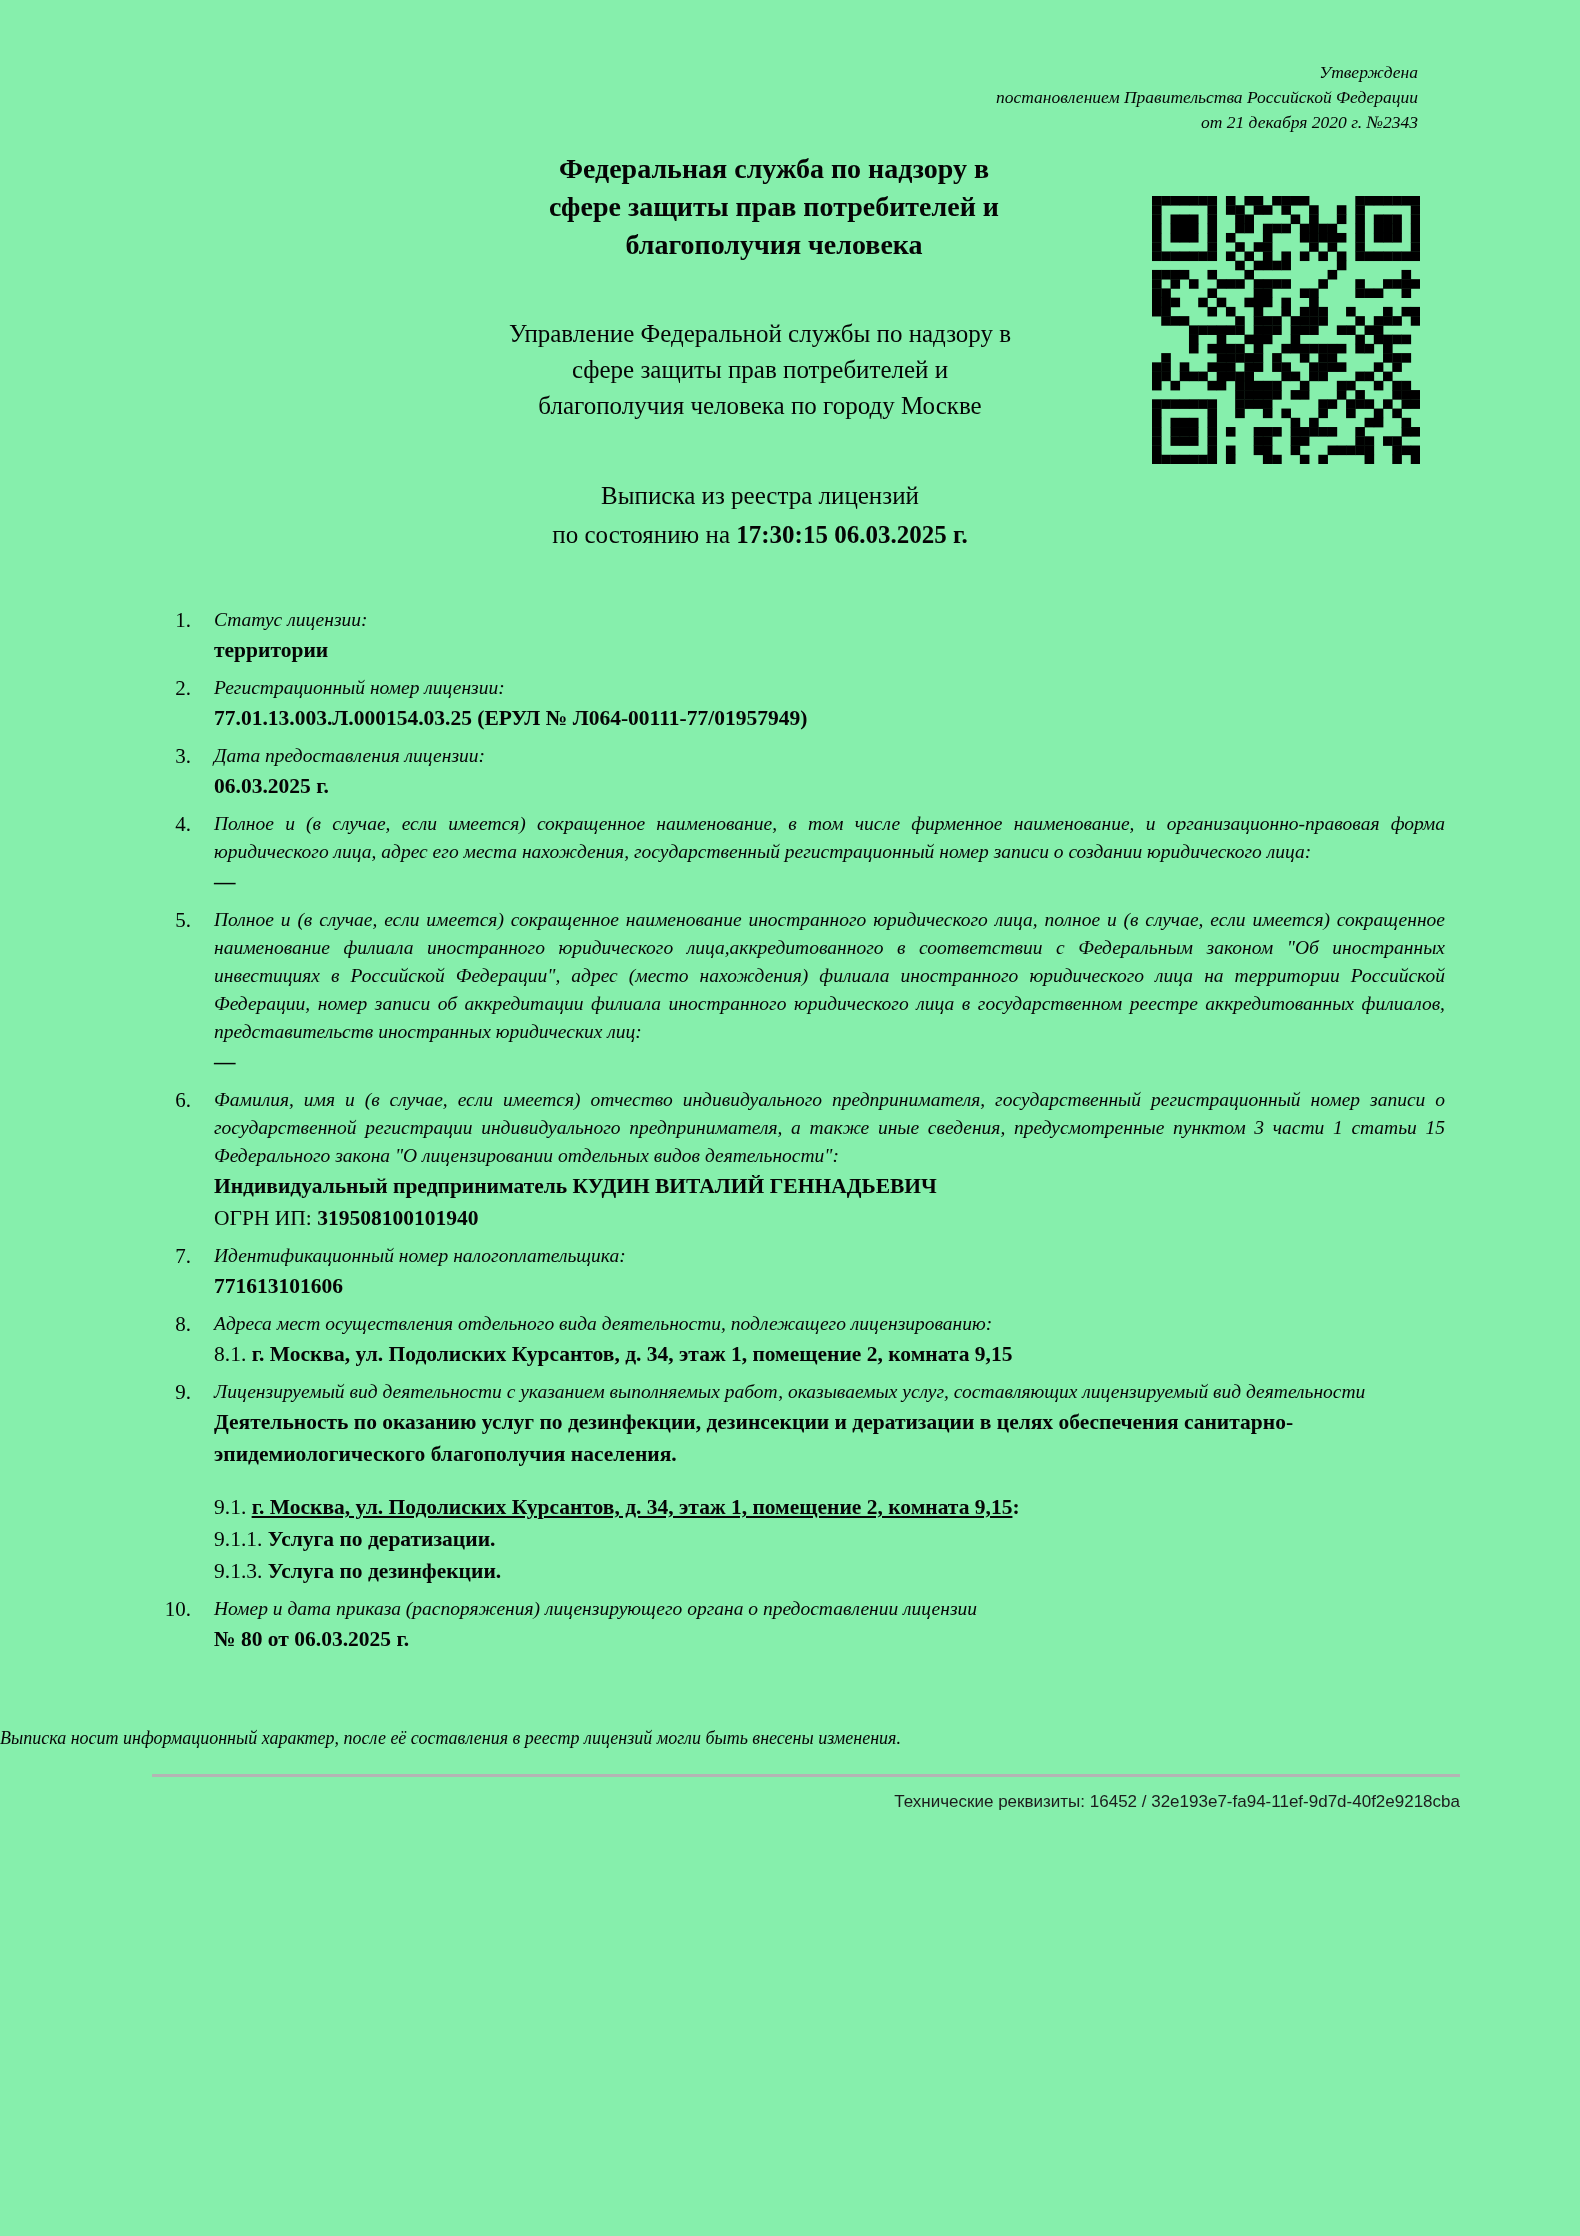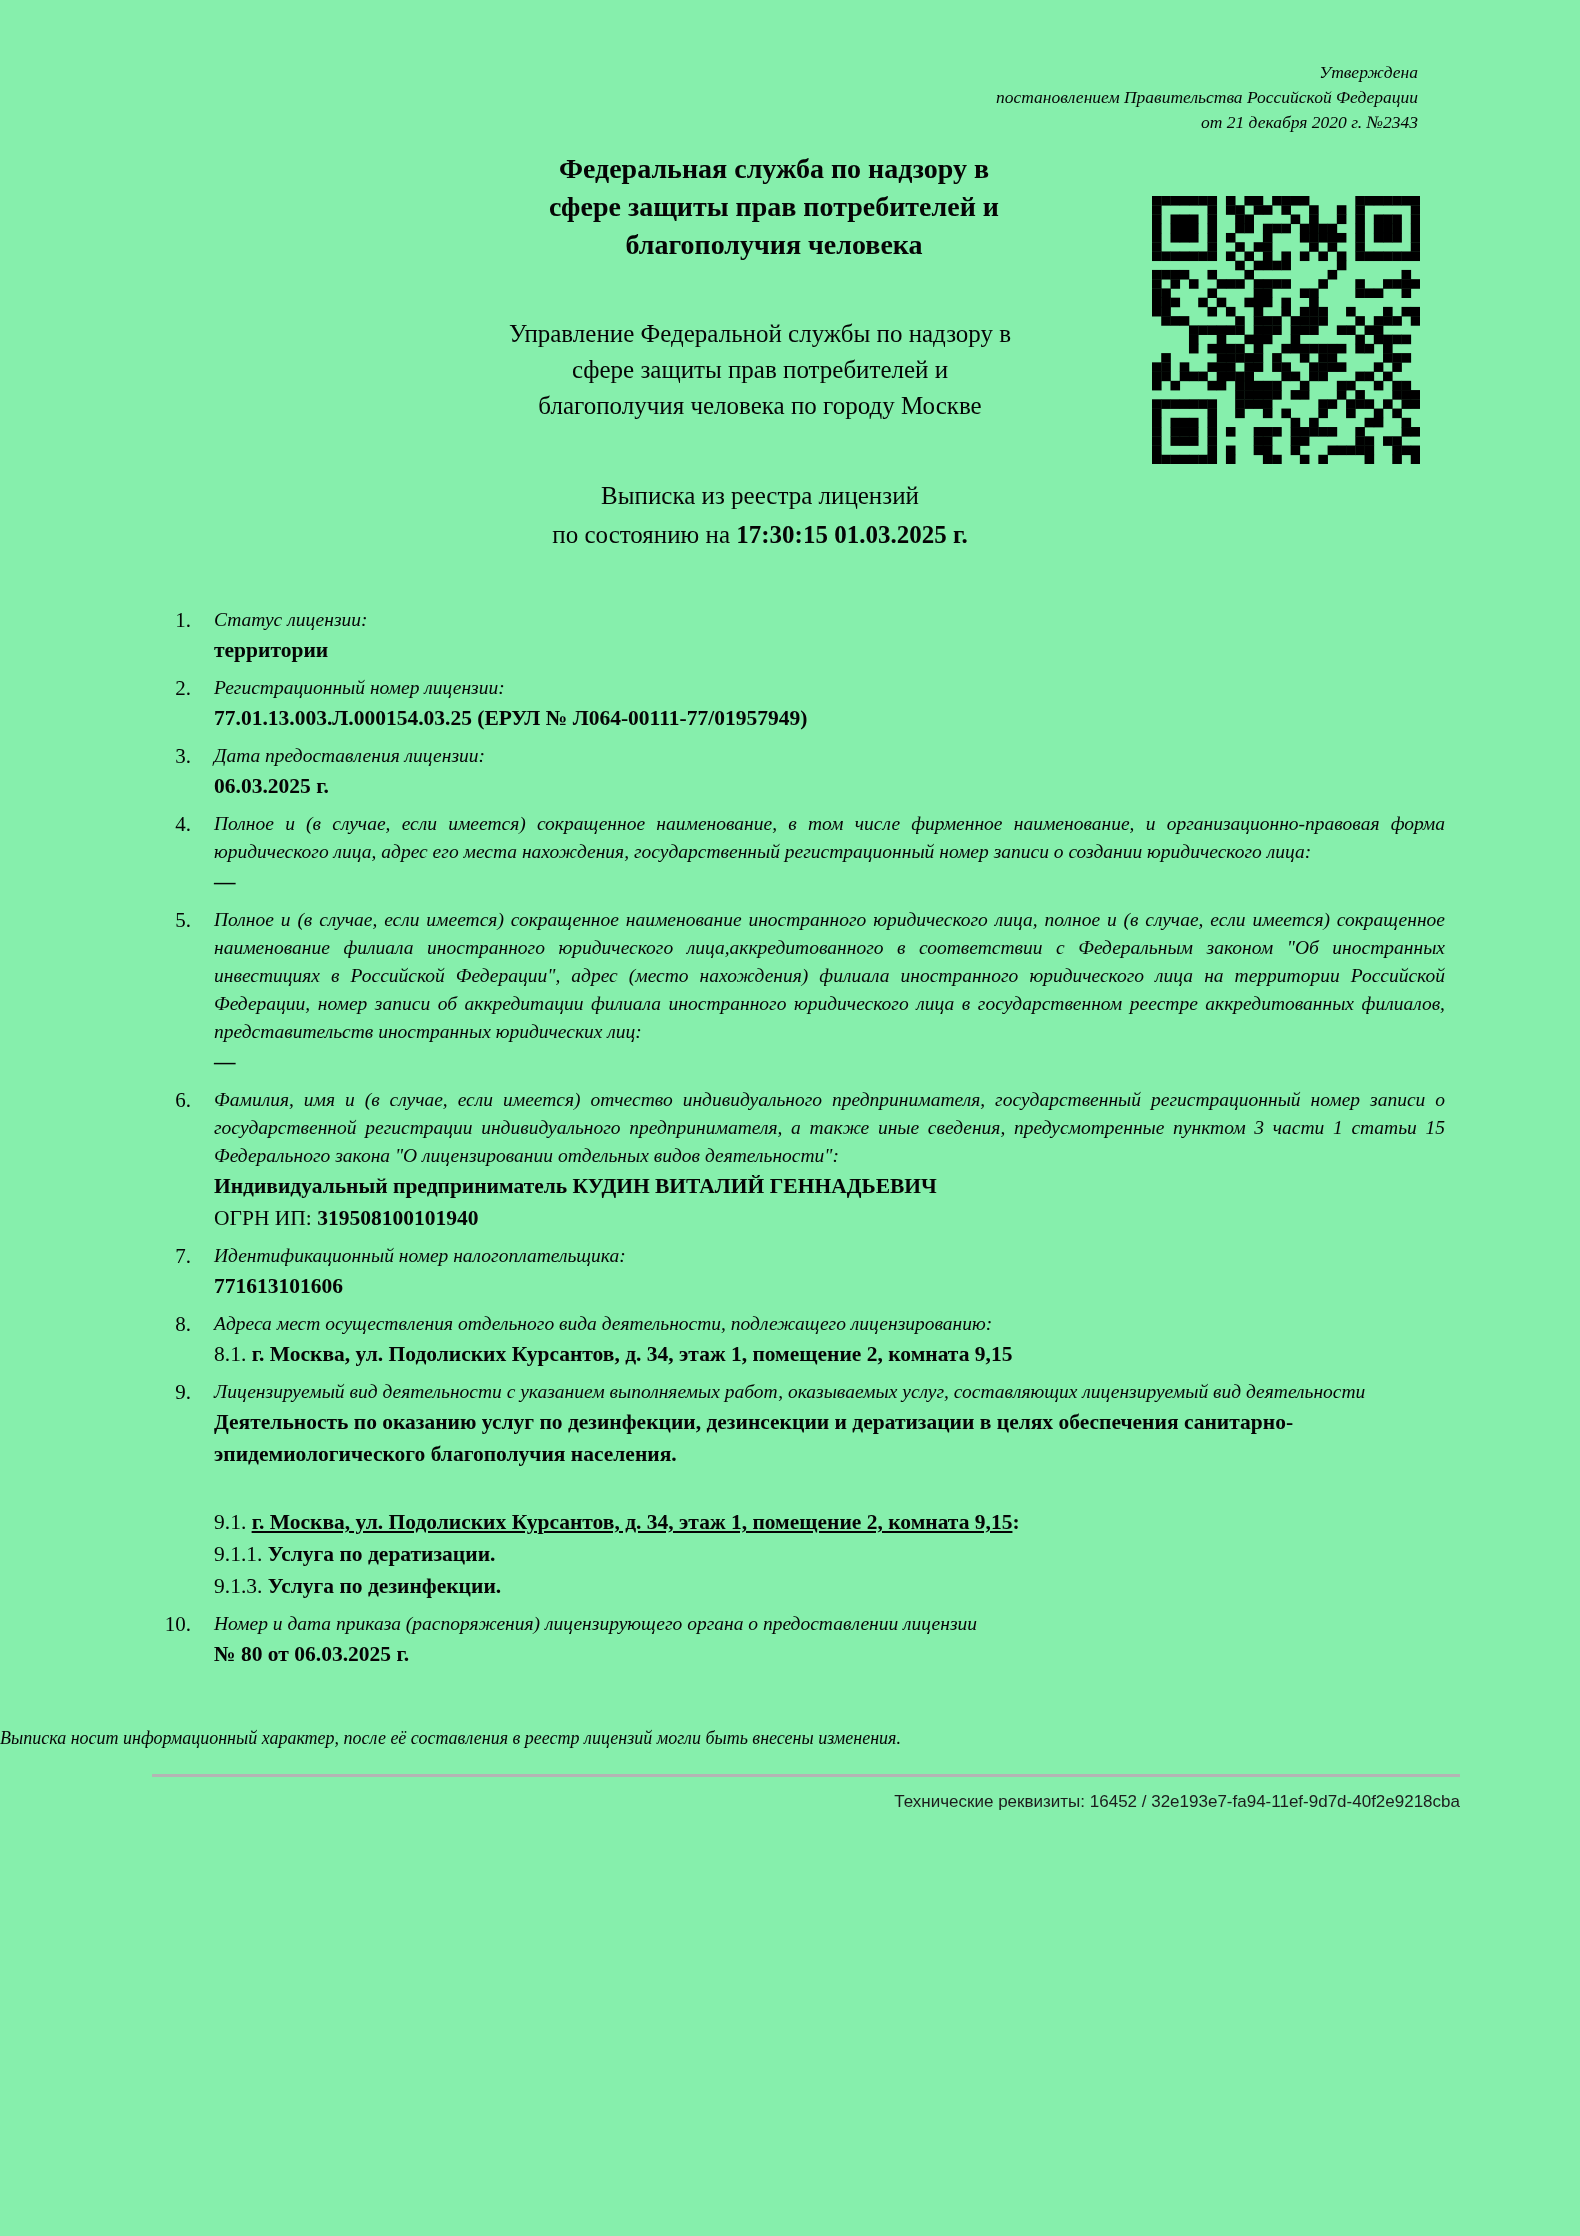--- a/index.html
+++ b/index.html
@@ -36,21 +36,21 @@
     font-size:21px; line-height:28px; text-align:right;
   }
   .ibody { flex:1 1 auto; min-width:0; }
   .label {
     font-style:italic; font-size:19.5px; line-height:28px;
     text-align:justify;
   }
   .value { font-size:21.5px; line-height:32px; }
   .value .b { font-weight:bold; }
   .value .u { text-decoration:underline; }
-  .value.gap { margin-top:36px; }
+  .value.gap { margin-top:21px; }
 
   .footer-note {
     position:absolute; top:1726px; left:0; width:1381px;
     font-style:italic; font-size:18px; line-height:24px;
   }
   .divider {
     position:absolute; top:1774px; left:152px; width:1308px; height:3px;
     background:#b4b4b4;
   }
   .tech {
@@ -485,21 +485,21 @@
         <rect x="120.14" y="258.76" width="9.59" height="9.59"></rect>
         <rect x="147.86" y="258.76" width="9.59" height="9.59"></rect>
         <rect x="166.34" y="258.76" width="9.59" height="9.59"></rect>
         <rect x="212.55" y="258.76" width="9.59" height="9.59"></rect>
         <rect x="240.28" y="258.76" width="9.59" height="9.59"></rect>
         <rect x="258.76" y="258.76" width="9.59" height="9.59"></rect>
       </svg></div>
 
   <div class="center-col doc-heading">
     <div>Выписка из реестра лицензий</div>
-    <div><span>по состоянию на </span><span class="b">17:30:15 01.03.2025 г.</span></div>
+    <div><span>по состоянию на </span><span class="b">17:30:15 06.03.2025 г.</span></div>
   </div>
 
   <div class="items">
       <div class="item">
         <div class="num">1.</div>
         <div class="ibody">
           <div class="label">Статус лицензии:</div>
           <div class="value"><span class="b">территории</span></div>
         </div>
       </div>

